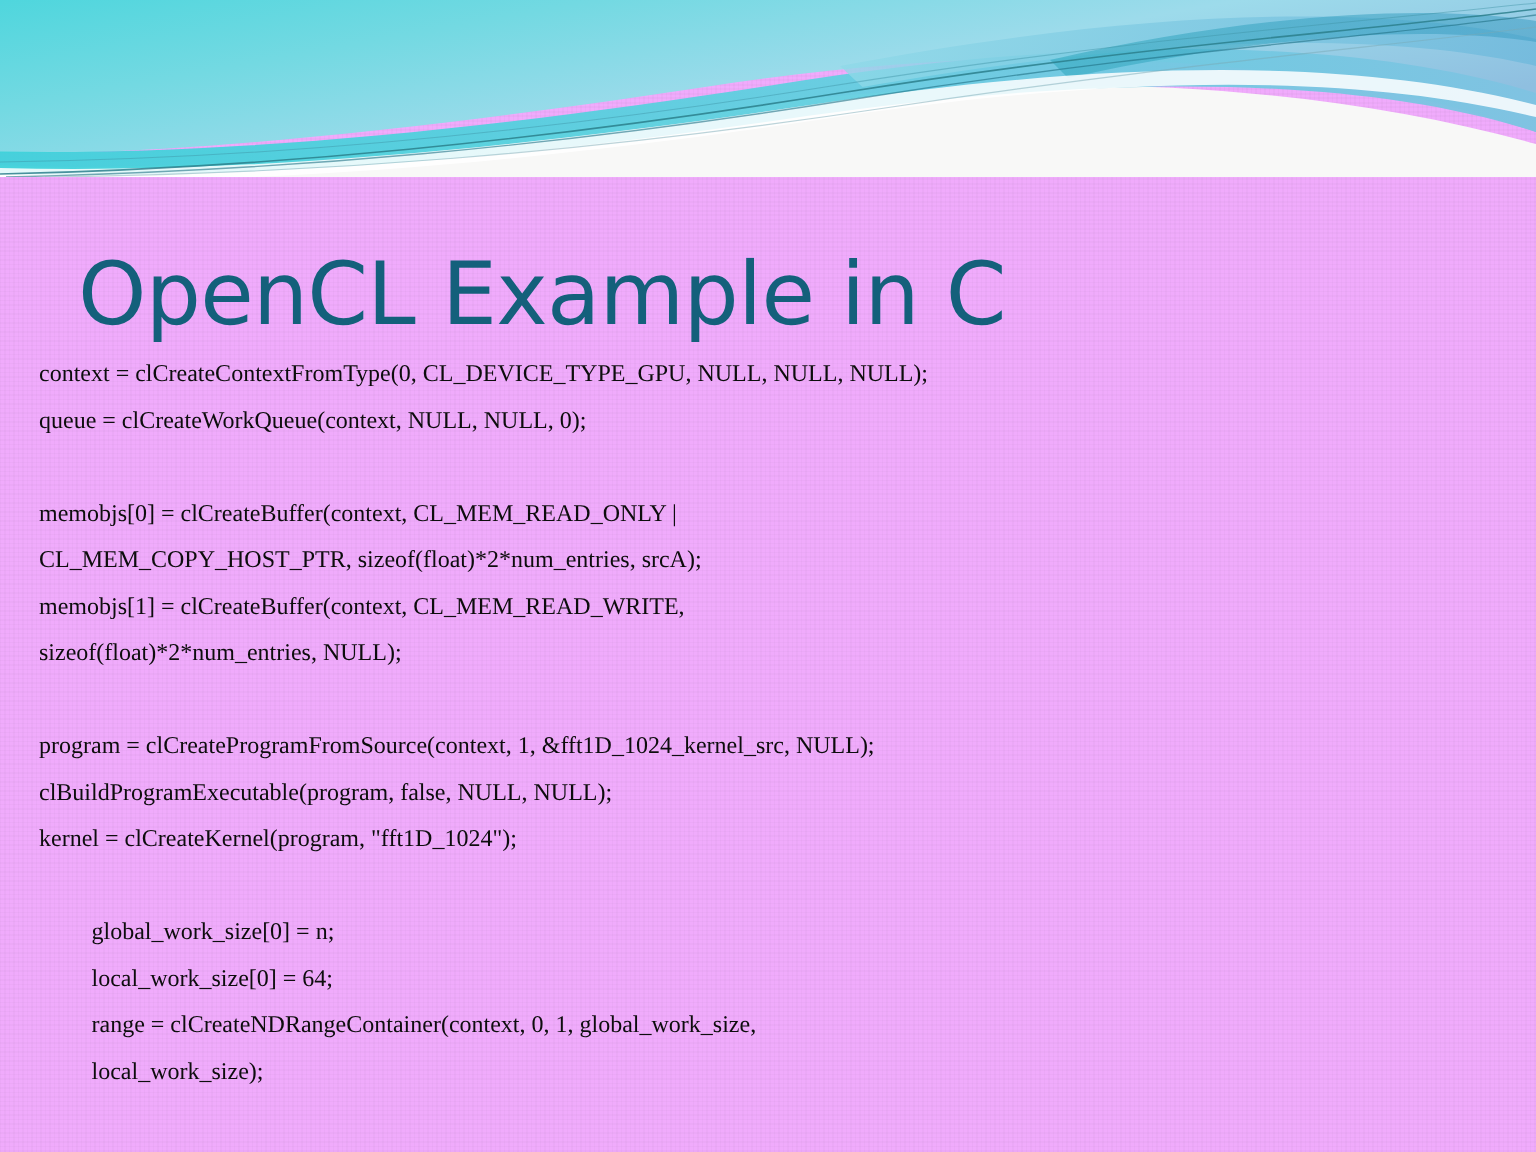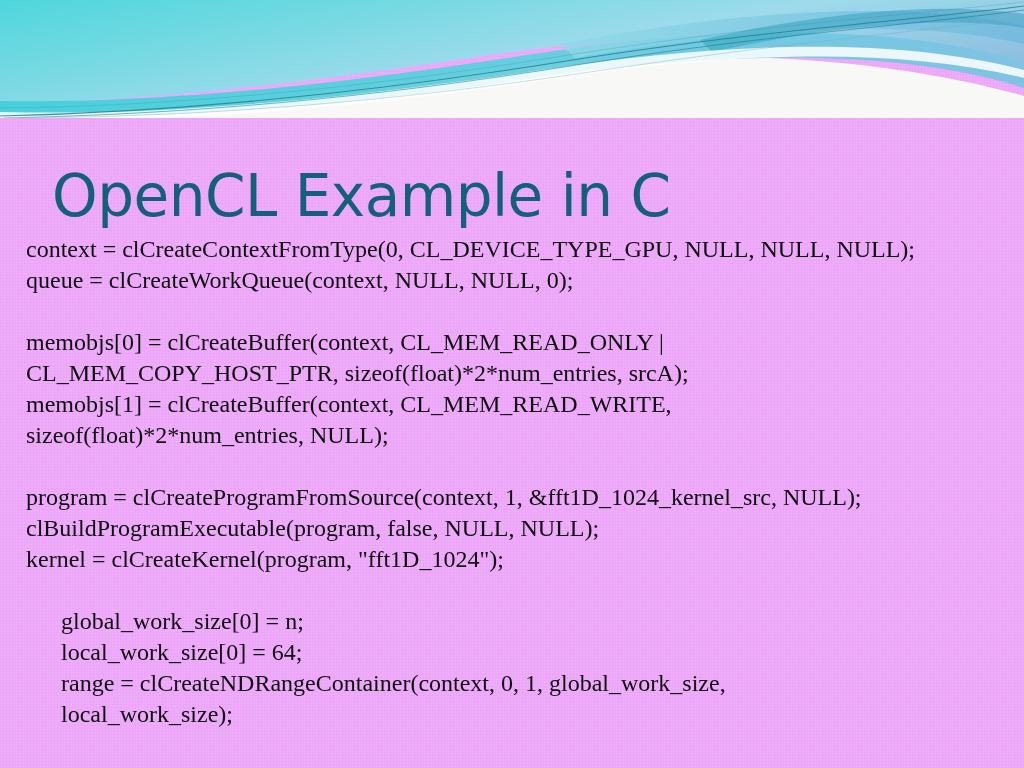--- a/index.html
+++ b/index.html
@@ -60,21 +60,21 @@
     line-height: 1.15;
   }
 
   
   #body-text {
     position: absolute;
     left: 26px;
     top: 234px;
     width: 980px;
     font-family: "Liberation Serif", serif;
-    font-size: 24px;
+    font-size: 16px;
     line-height: 31px;
     color: #0d0d0d;
     white-space: pre;
   }
   .code-block {
     margin: 0 0 31px 0;
   }
   .code-block:last-child {
     margin-bottom: 0;
     margin-left: 35px;

